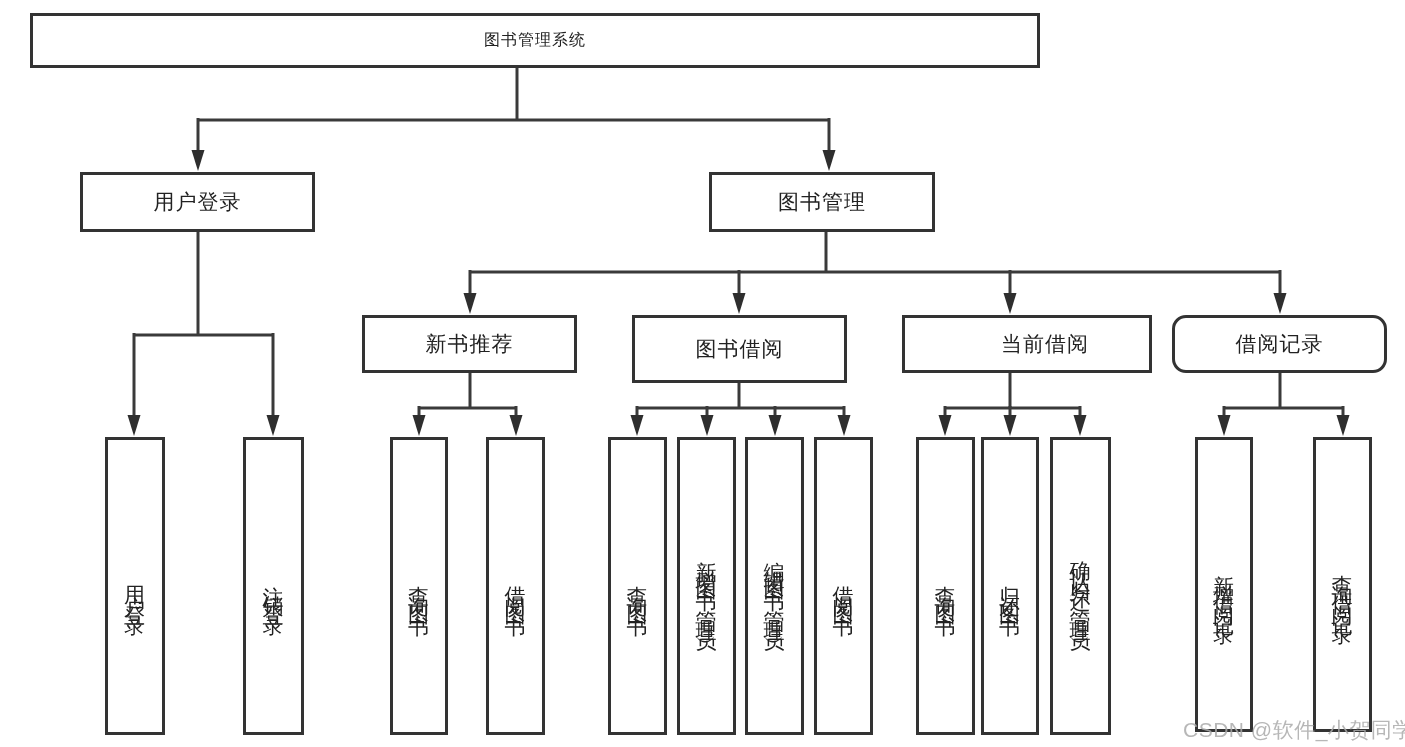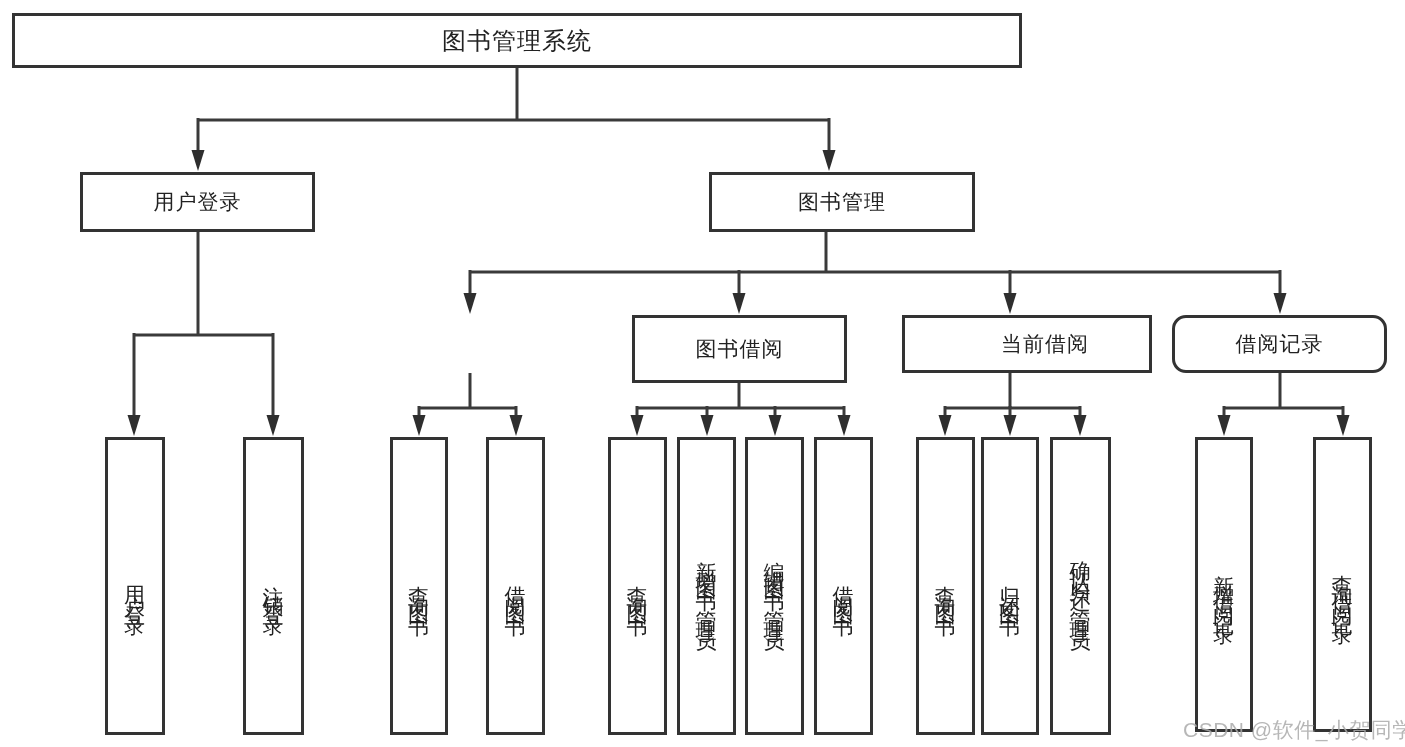--- a/index.html
+++ b/index.html
@@ -20,21 +20,21 @@
   .wires{position:absolute;left:0;top:0;width:1405px;height:747px;}
   .box{
     position:absolute;
     box-sizing:border-box;
     background:#fff;
     border:3px solid var(--border);
     display:flex;align-items:center;justify-content:center;
     color:var(--text);
   }
   .h{font-size:21px;letter-spacing:1px;}
-  .root-box{font-size:24px;}
+  .root-box{font-size:16px;margin-left:18px;}
   .v{
     writing-mode:vertical-rl;
     text-orientation:mixed;
     font-size:21px;
     line-height:1;
     letter-spacing:10px;
     padding-top:6px;
   }
   .watermark{
     position:absolute;
@@ -121,24 +121,27 @@
     </g>
   </svg>
 
   <div class="box h root-box" style="left:12px;top:13px;width:1010px;height:55px;">
     <span>图书管理系统</span>
   </div>
 
   <div class="box h" style="left:80px;top:172px;width:235px;height:60px;">
     <span>用户登录</span>
   </div>
-  <div class="box h" style="left:709px;top:172px;width:266px;height:60px;">
+  <div class="box h" style="left:709px;top:172px;width:226px;height:60px;">
     <span>图书管理</span>
   </div>
 
+  <div class="box h" style="left:362px;top:315px;width:215px;height:58px;">
+    <span>新书推荐</span>
+  </div>
   <div class="box h" style="left:632px;top:315px;width:215px;height:68px;">
     <span>图书借阅</span>
   </div>
   <div class="box h" style="left:902px;top:315px;width:250px;height:58px;padding-left:36px;">
     <span>当前借阅</span>
   </div>
   <div class="box h" style="left:1172px;top:315px;width:215px;height:58px;border-radius:14px;">
     <span>借阅记录</span>
   </div>
 

